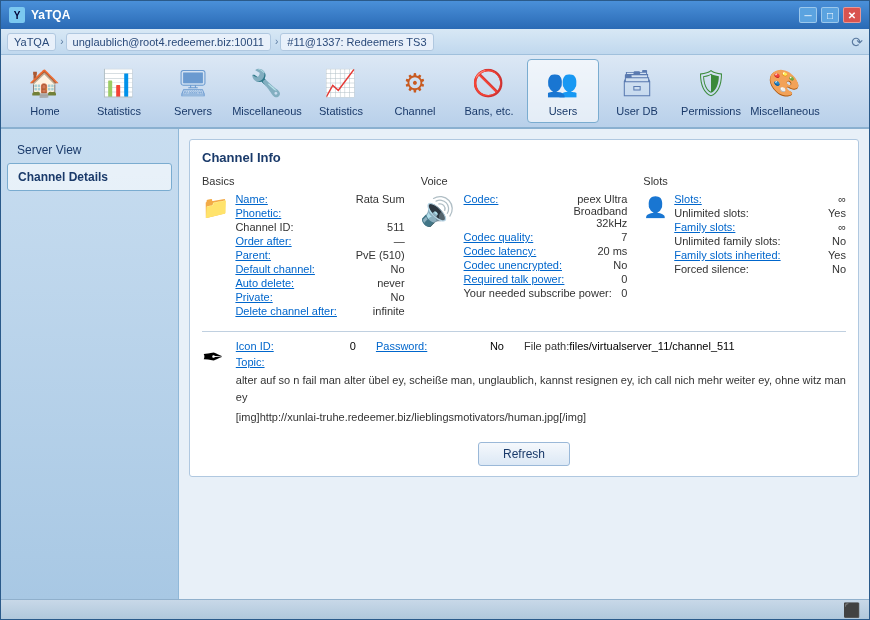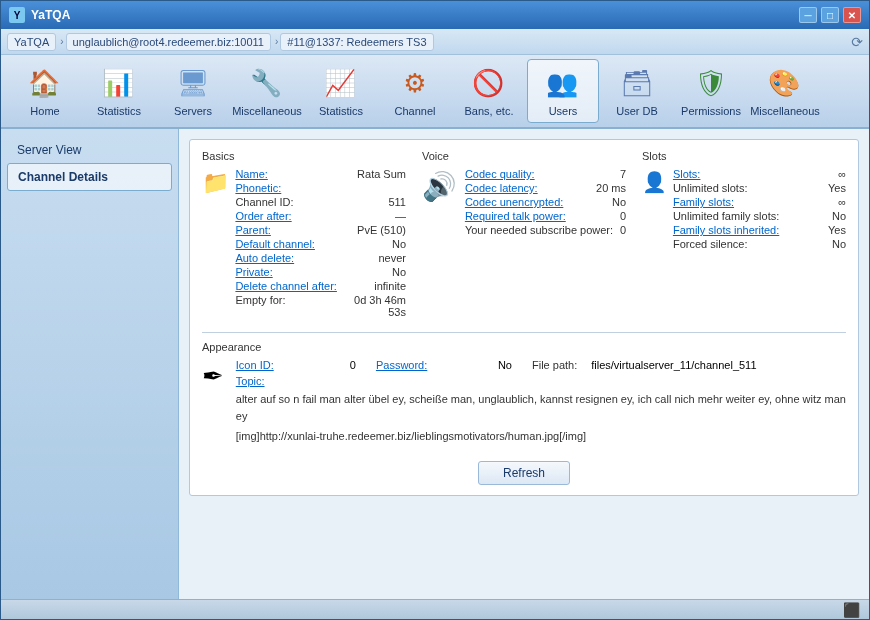--- a/index.html
+++ b/index.html
@@ -375,20 +375,21 @@
       <div class="sidebar-item">
         <span>Server View</span>
       </div>
       <div class="sidebar-item active">
         <span>Channel Details</span>
       </div>
     </div>
 
     <div class="content">
       <div class="panel">
+        <div class="panel-title">Channel Info</div>
 
         <div class="info-sections">
 
           <div class="info-section">
             <div class="section-header">Basics</div>
             <div style="display:flex; align-items:flex-start;">
               <span style="font-size:22px; margin-right:6px; margin-top:2px;">📁</span>
               <div style="flex:1;">
                 <div class="info-row">
                   <span class="info-label">Name:</span>
@@ -419,34 +420,34 @@
                   <span class="info-value">never</span>
                 </div>
                 <div class="info-row">
                   <span class="info-label">Private:</span>
                   <span class="info-value">No</span>
                 </div>
                 <div class="info-row">
                   <span class="info-label">Delete channel after:</span>
                   <span class="info-value">infinite</span>
                 </div>
-                <div class="info-row">
-                  <span class="info-label no-link">Empty for:</span>
-                  <span class="info-value">0d 3h 46m 53s</span>
-                </div>
               </div>
             </div>
           </div>
 
           <div class="info-section">
             <div class="section-header">Voice</div>
             <div style="display:flex; align-items:flex-start;">
               <span style="font-size:28px; margin-right:8px; margin-top:2px;">🔊</span>
               <div style="flex:1;">
                 <div class="info-row">
+                  <span class="info-label">Codec:</span>
+                  <span class="info-value">peex Ultra Broadband 32kHz</span>
+                </div>
+                <div class="info-row">
                   <span class="info-label">Codec quality:</span>
                   <span class="info-value">7</span>
                 </div>
                 <div class="info-row">
                   <span class="info-label">Codec latency:</span>
                   <span class="info-value">20 ms</span>
                 </div>
                 <div class="info-row">
                   <span class="info-label">Codec unencrypted:</span>
                   <span class="info-value">No</span>
@@ -494,35 +495,34 @@
                 </div>
               </div>
             </div>
           </div>
 
         </div>
 
         <div style="border-top:1px solid #c0d0e0; margin: 6px 0;"></div>
 
         <div class="appearance-section">
-          <div class="section-header">Appearance</div>
           <div class="appearance-grid">
             <span style="font-size:26px; margin-top:2px;">✒</span>
             <div style="flex:1;">
 
               <div style="display:flex; gap:20px; margin-bottom:4px; font-size:11px; align-items:flex-end;">
                 <div style="display:flex; gap:4px; align-items:baseline;">
                   <span class="info-label">Icon ID:</span>
                   <span>0</span>
                 </div>
-                <div style="display:flex; gap:12px; align-items:baseline;">
+                <div style="display:flex; gap:4px; align-items:baseline;">
                   <span class="info-label">Password:</span>
                   <span>No</span>
                 </div>
-                <div style="display:flex; gap:14px; align-items:baseline;">
+                <div style="display:flex; gap:0; align-items:baseline;">
                   <span style="color:#333;">File path:</span>
                   <span>files/virtualserver_11/channel_511</span>
                 </div>
               </div>
 
               <div style="display:flex; gap:4px; margin-bottom:2px; font-size:11px;">
                 <span class="info-label">Topic:</span>
                 <span></span>
               </div>
 

